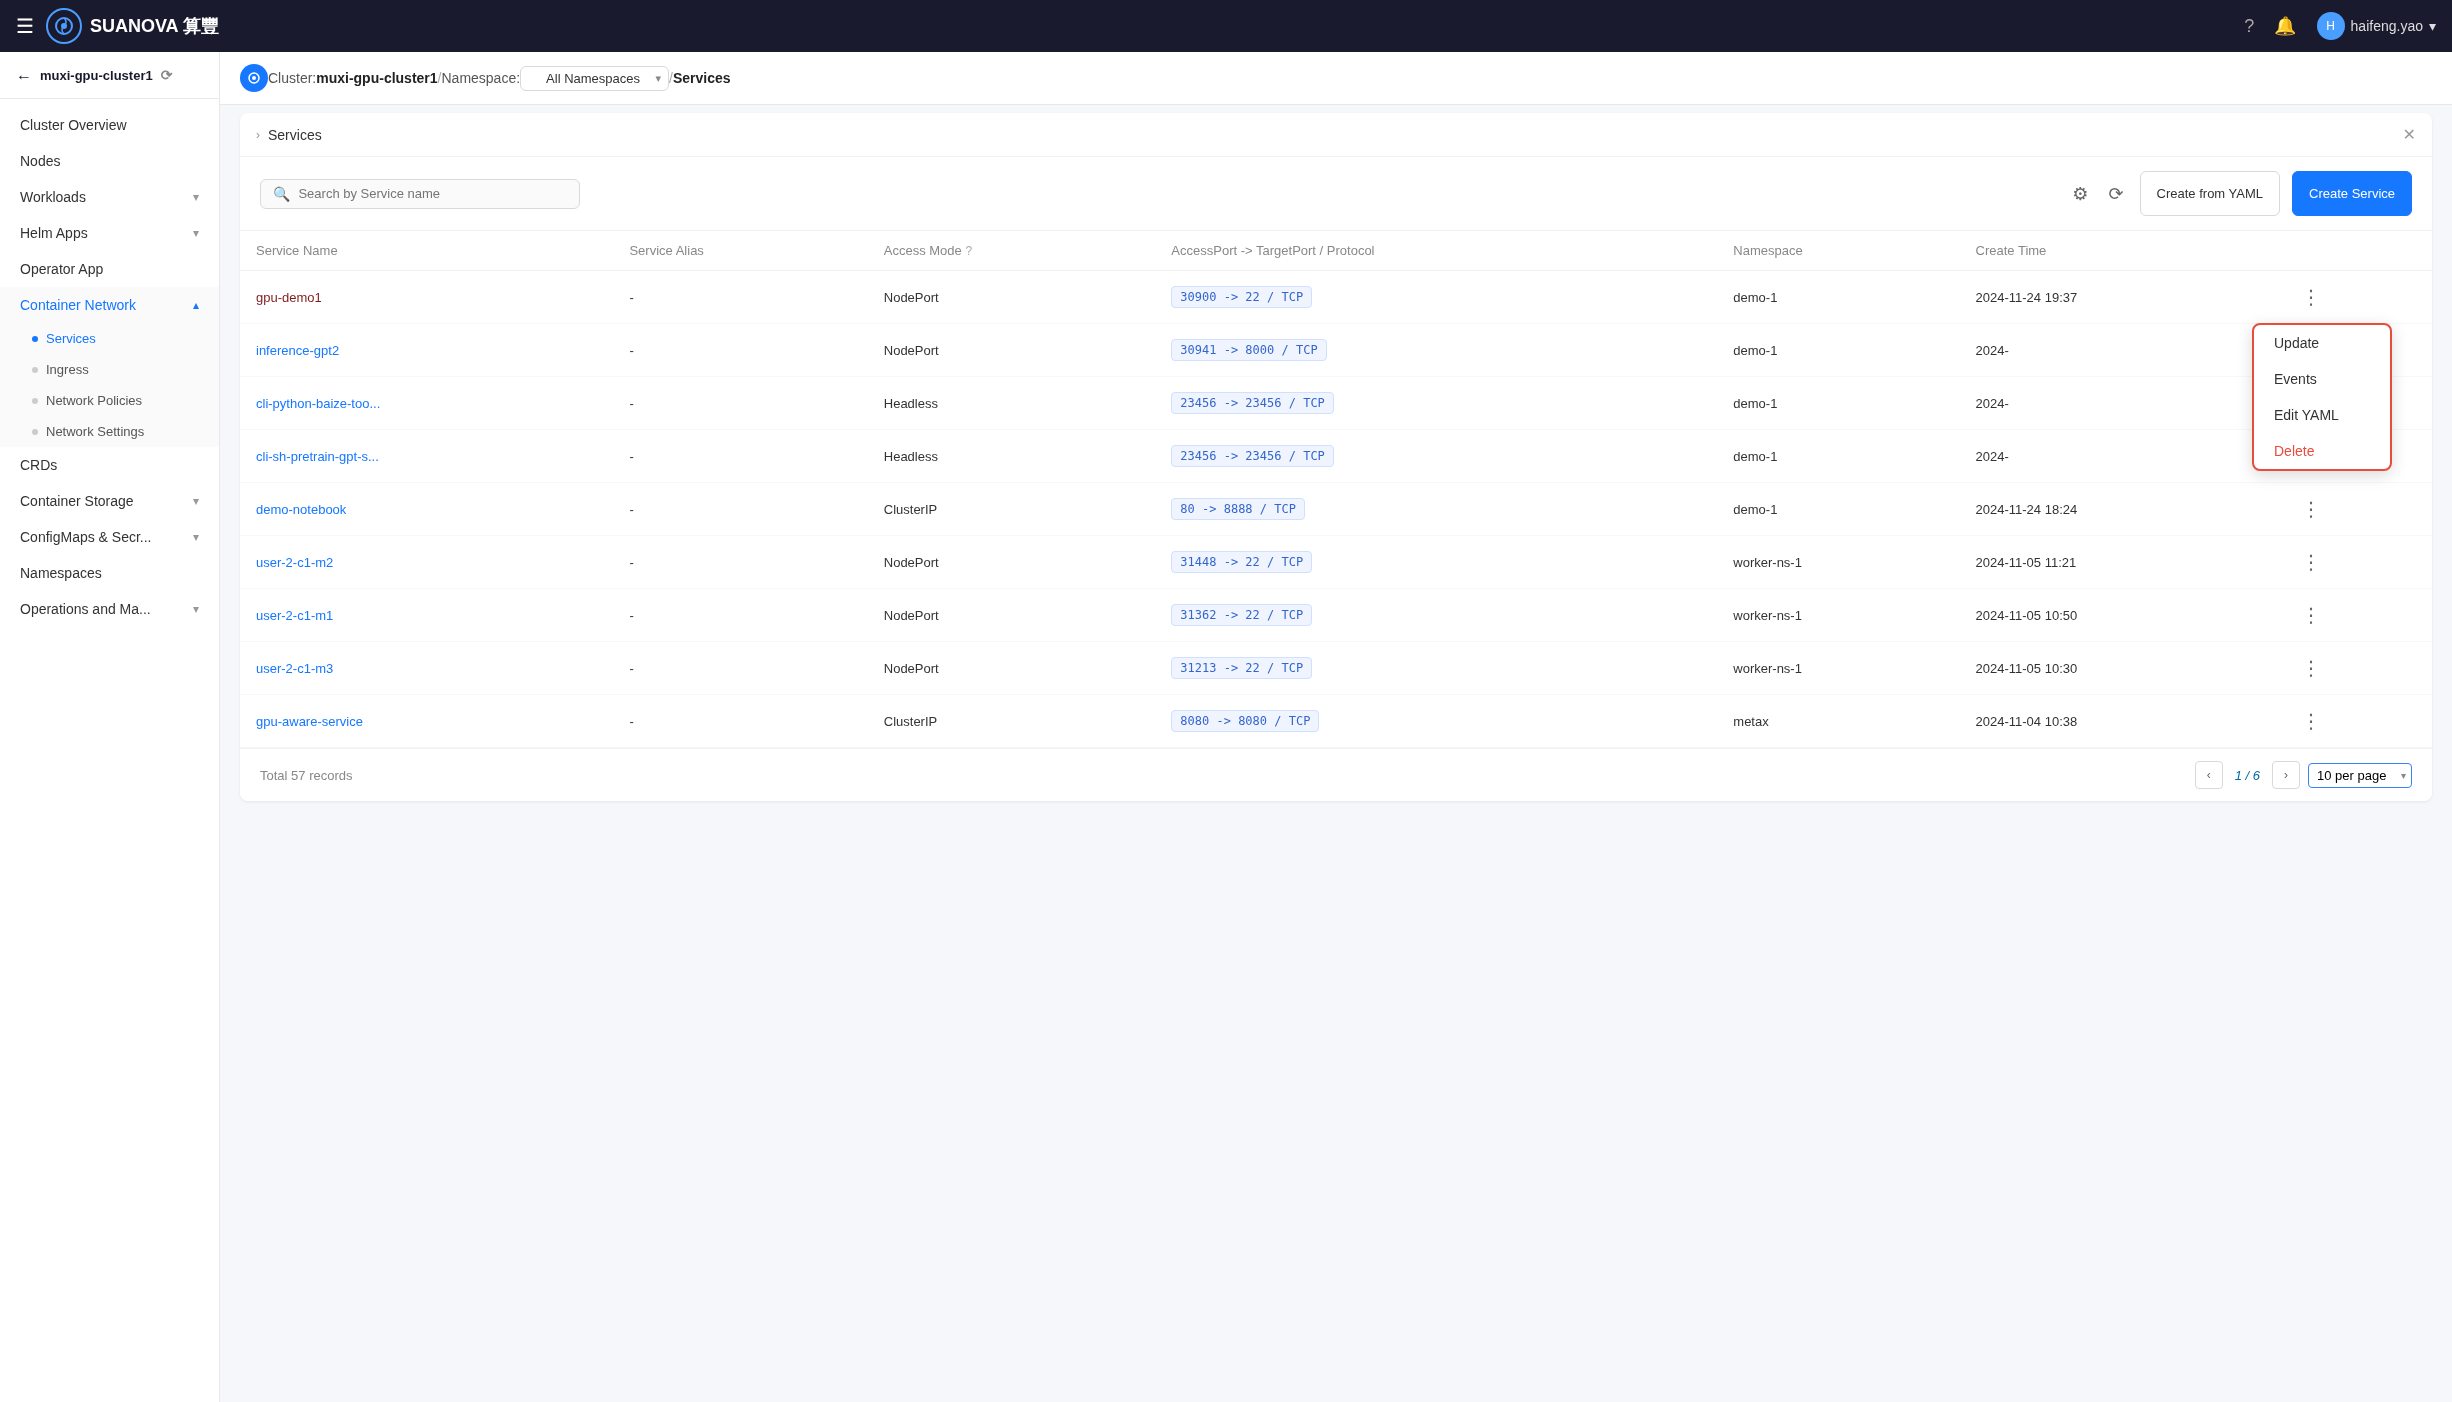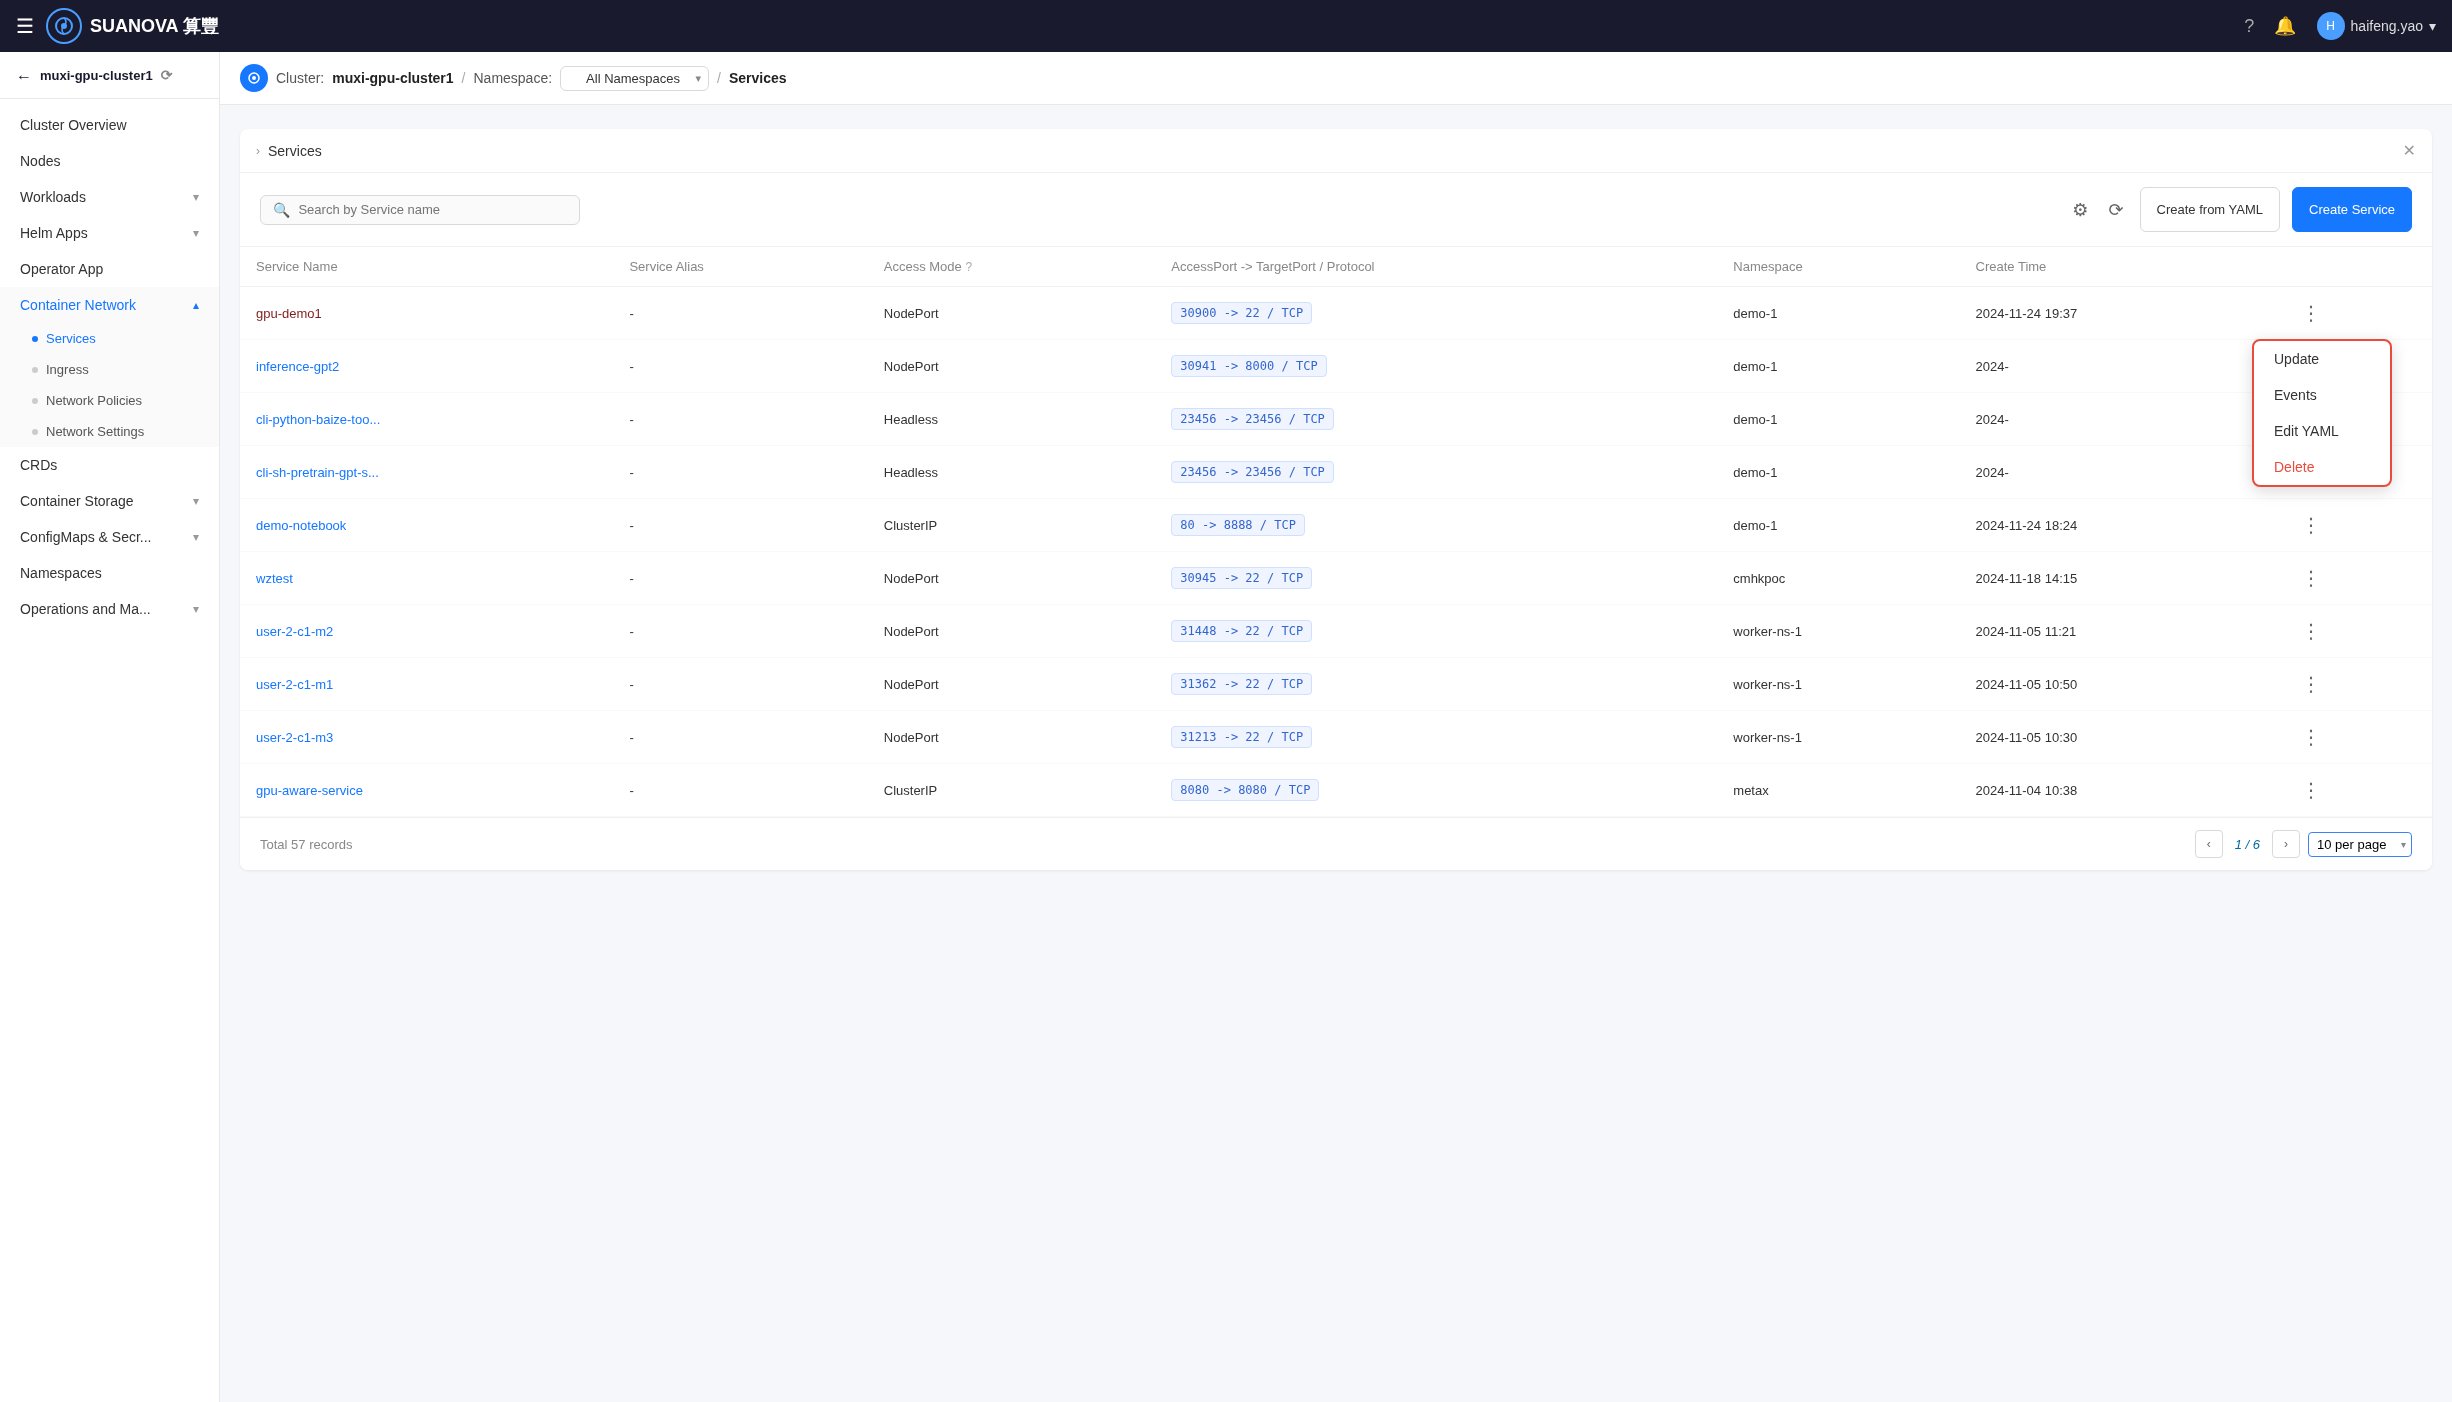--- a/index.html
+++ b/index.html
@@ -84,25 +84,24 @@
       flex: 1;
       overflow-y: auto;
       padding: 20px;
       background: #f5f7fa;
     }
 
     
     .breadcrumb-bar {
       display: flex;
       align-items: center;
-      gap: 8px;
       padding: 12px 20px;
       background: white;
       border-bottom: 1px solid #e8e8e8;
-      margin: -20px -20px 24px -20px;
+      margin: -20px -20px 8px -20px;
       font-size: 14px;
     }
     .breadcrumb-cluster-icon { width: 28px; height: 28px; background: #1677ff; border-radius: 50%; display: flex; align-items: center; justify-content: center; }
     .breadcrumb-text { color: #555; }
     .breadcrumb-bold { font-weight: 600; color: #222; }
     .breadcrumb-sep { color: #aaa; }
     .namespace-select {
       border: 1px solid #d9d9d9;
       border-radius: 6px;
       padding: 4px 28px 4px 25px;
@@ -447,29 +446,20 @@
                 <tr>
       <td style="color:#1677ff;cursor:pointer;">demo-notebook</td>
       <td>-</td>
       <td>ClusterIP</td>
       <td><span class="badge">80 -&gt; 8888 / TCP</span></td>
       <td>demo-1</td>
       <td>2024-11-24 18:24</td>
       <td><button class="more-btn">⋮</button></td>
     </tr>
                 <tr>
-      <td style="color:#1677ff;cursor:pointer;">wztest</td>
-      <td>-</td>
-      <td>NodePort</td>
-      <td><span class="badge">30945 -&gt; 22 / TCP</span></td>
-      <td>cmhkpoc</td>
-      <td>2024-11-18 14:15</td>
-      <td><button class="more-btn">⋮</button></td>
-    </tr>
-                <tr>
       <td style="color:#1677ff;cursor:pointer;">user-2-c1-m2</td>
       <td>-</td>
       <td>NodePort</td>
       <td><span class="badge">31448 -&gt; 22 / TCP</span></td>
       <td>worker-ns-1</td>
       <td>2024-11-05 11:21</td>
       <td><button class="more-btn">⋮</button></td>
     </tr>
                 <tr>
       <td style="color:#1677ff;cursor:pointer;">user-2-c1-m1</td>

